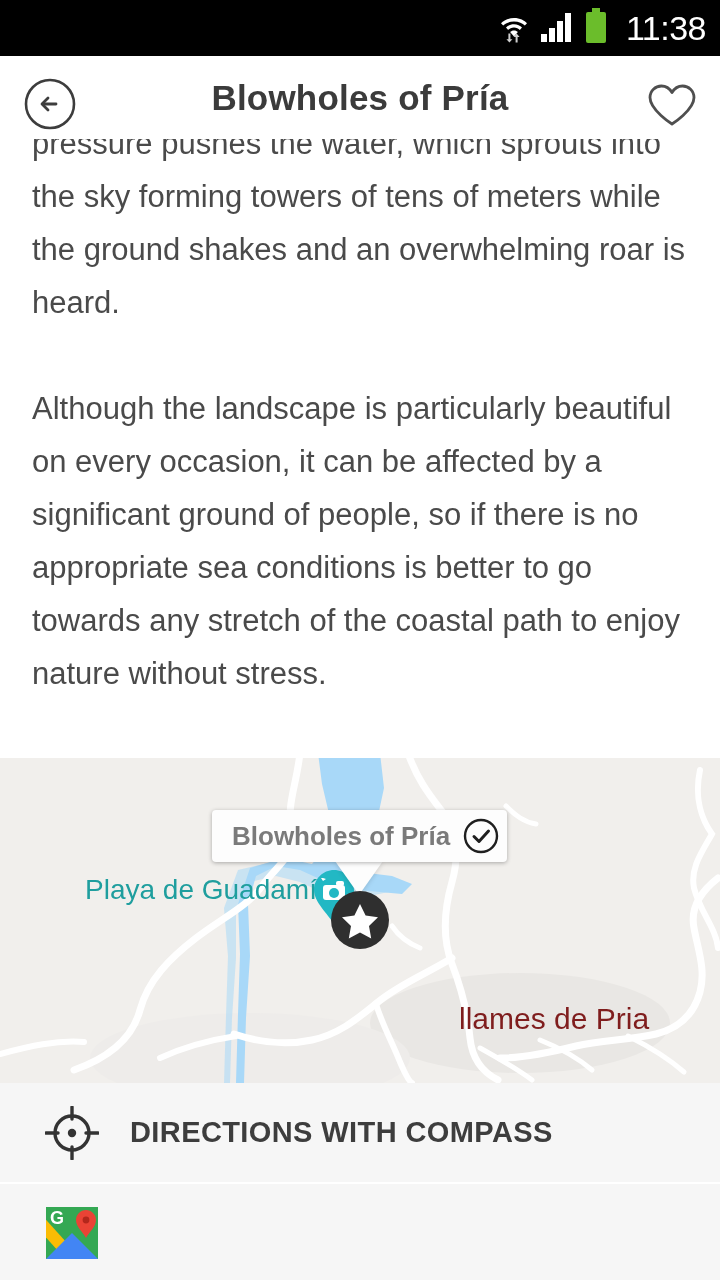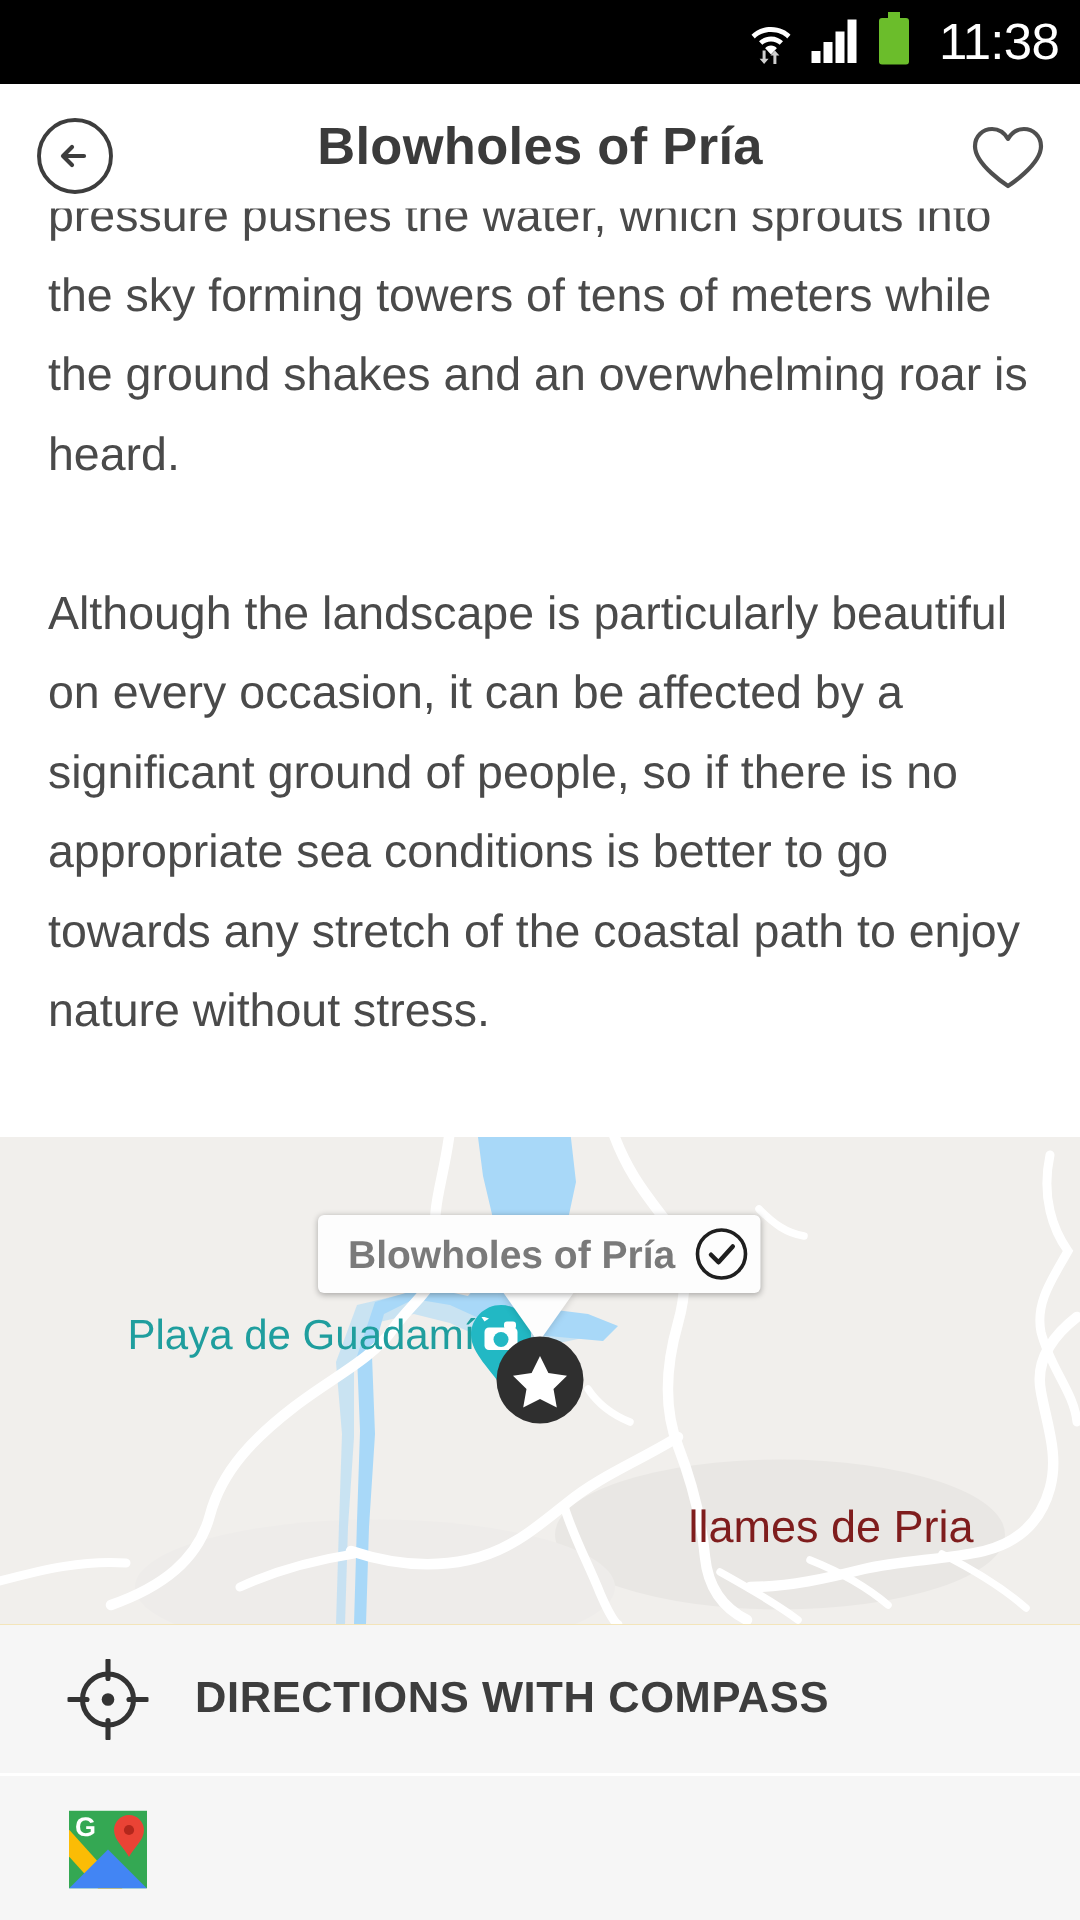--- a/index.html
+++ b/index.html
@@ -133,21 +133,21 @@
     border-radius: 50%;
     background: #2f2f2f;
     display: flex; align-items: center; justify-content: center;
     z-index: 6;
   }
 
   
   #actions {
     position: absolute; top: 1083px; left: 0;
     width: 720px; height: 197px;
-    background: #eab308;
+    background: #7dd3fc;
   }
   .action-row {
     position: relative;
     height: 99px;
     display: flex; align-items: center;
     padding-left: 44px;
     background: #f6f6f6;
   }
   .action-row + .action-row { border-top: 2px solid #ffffff; }
   .action-icon {

